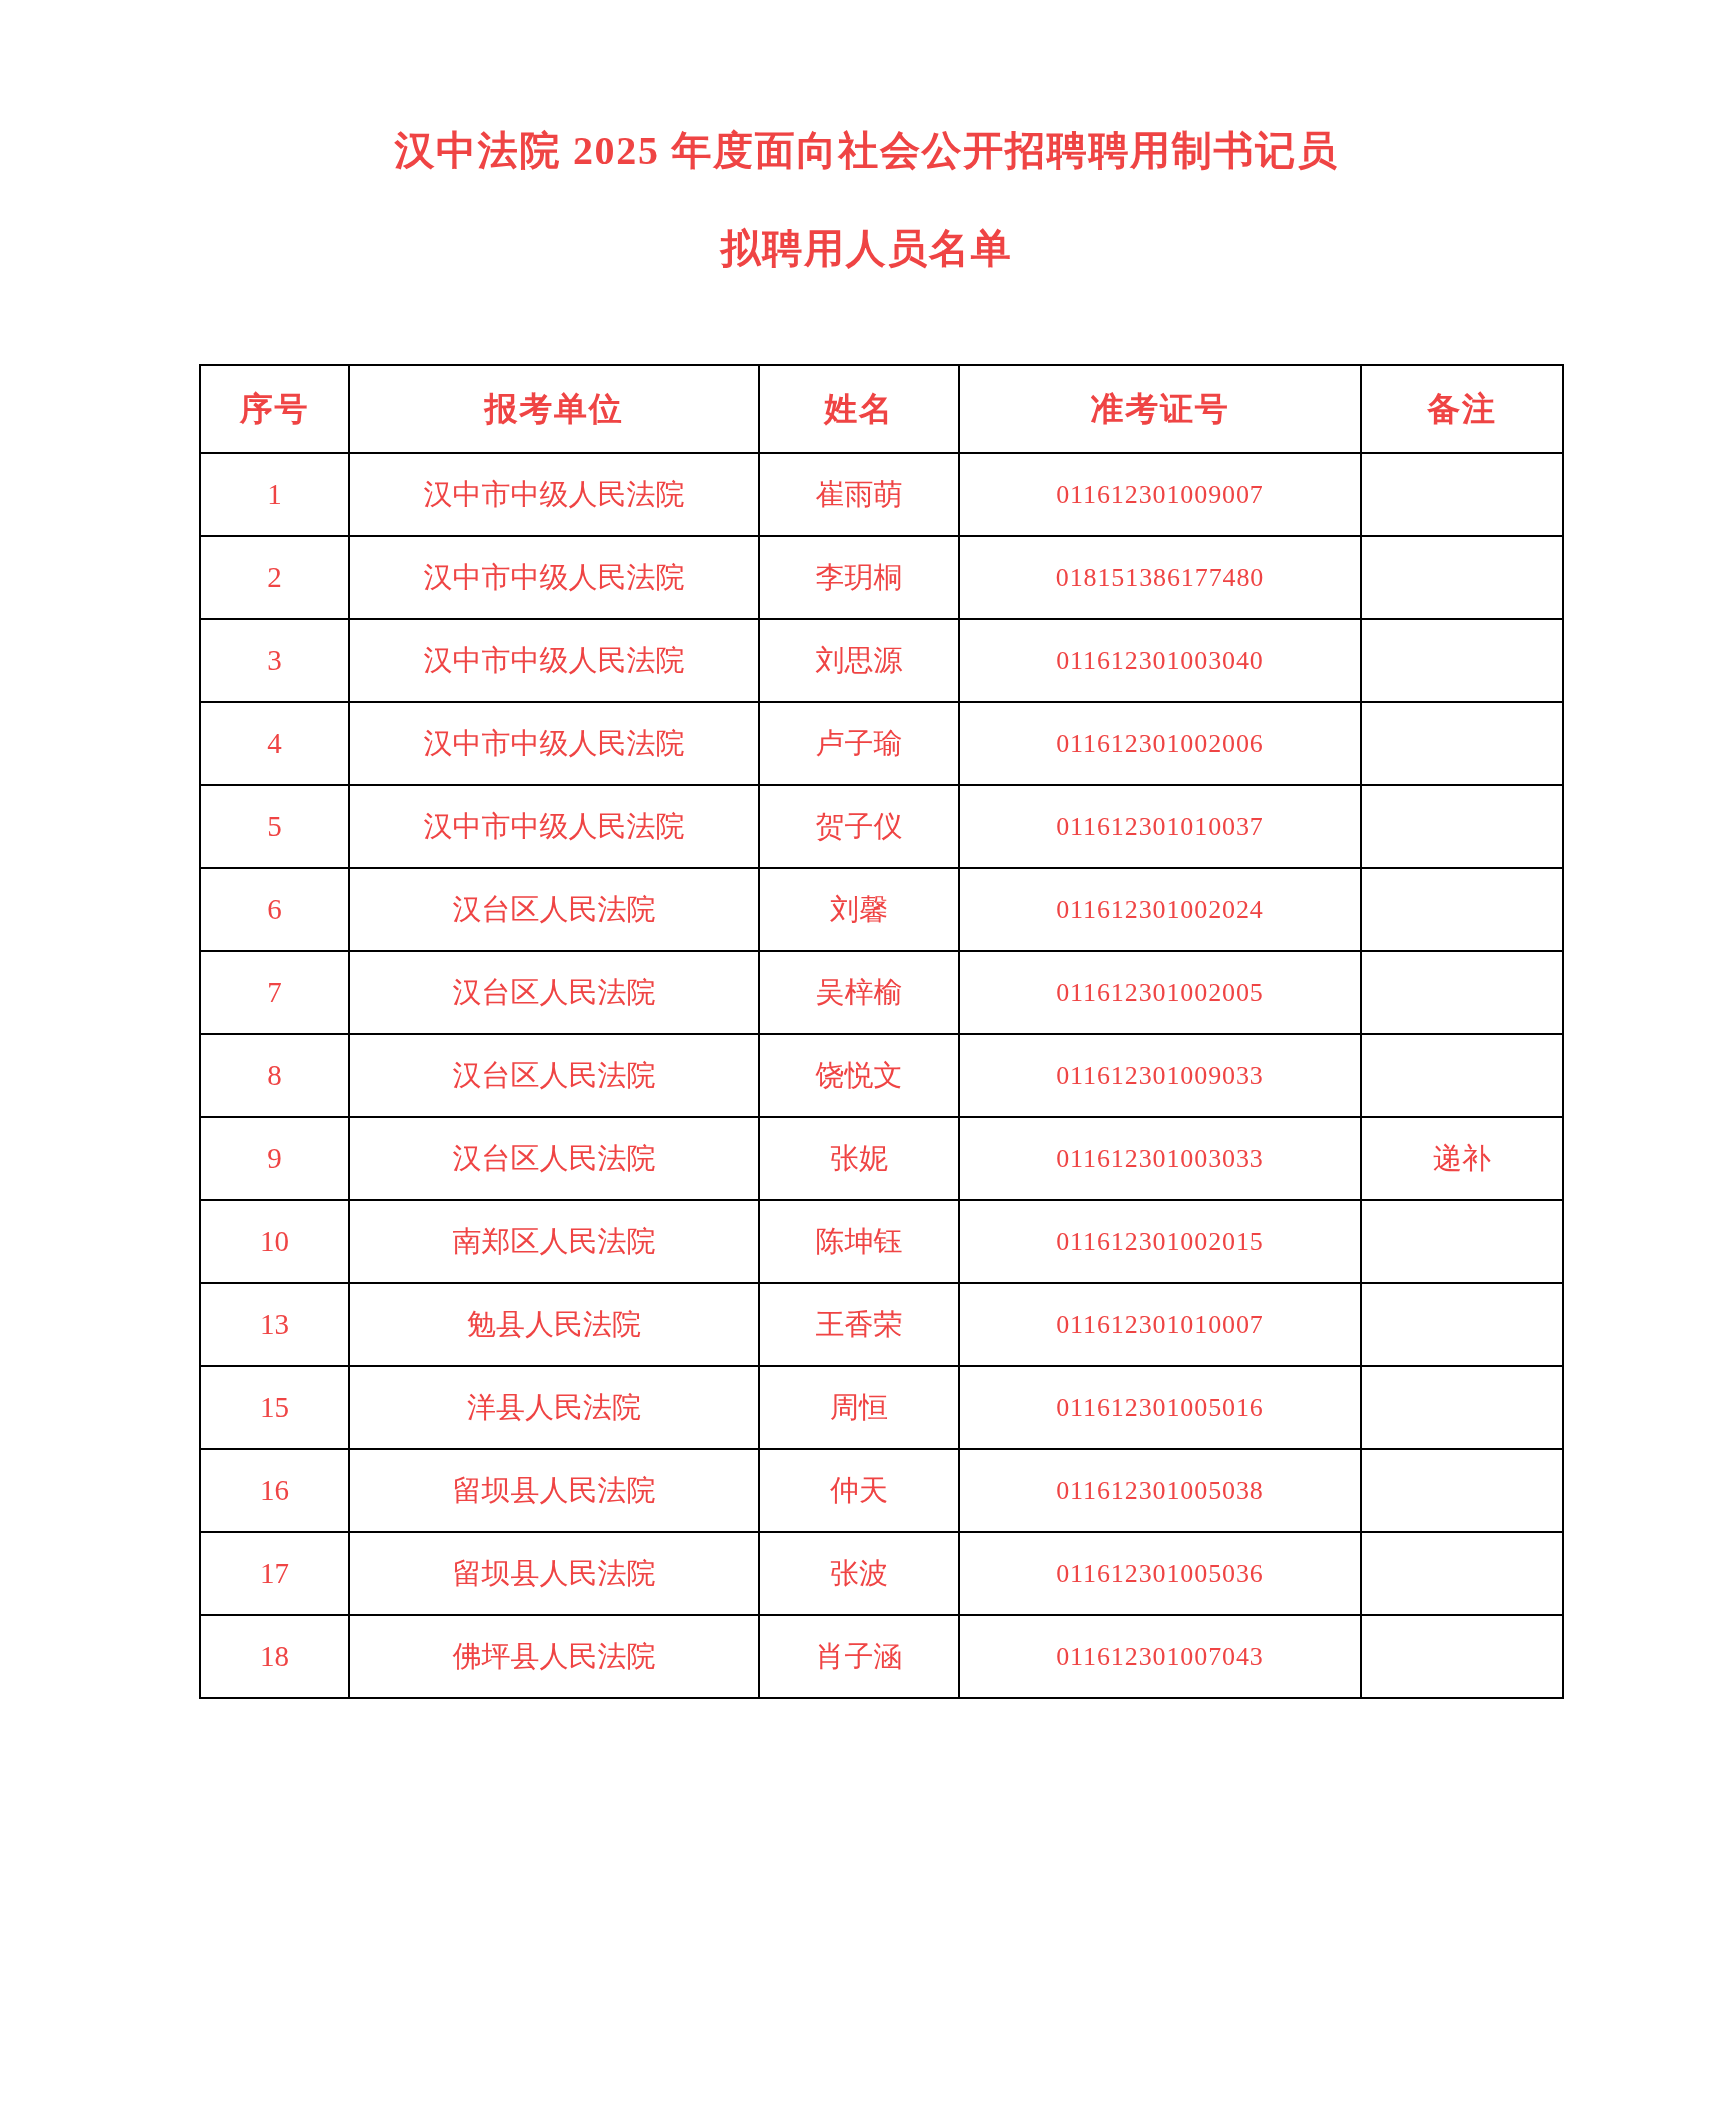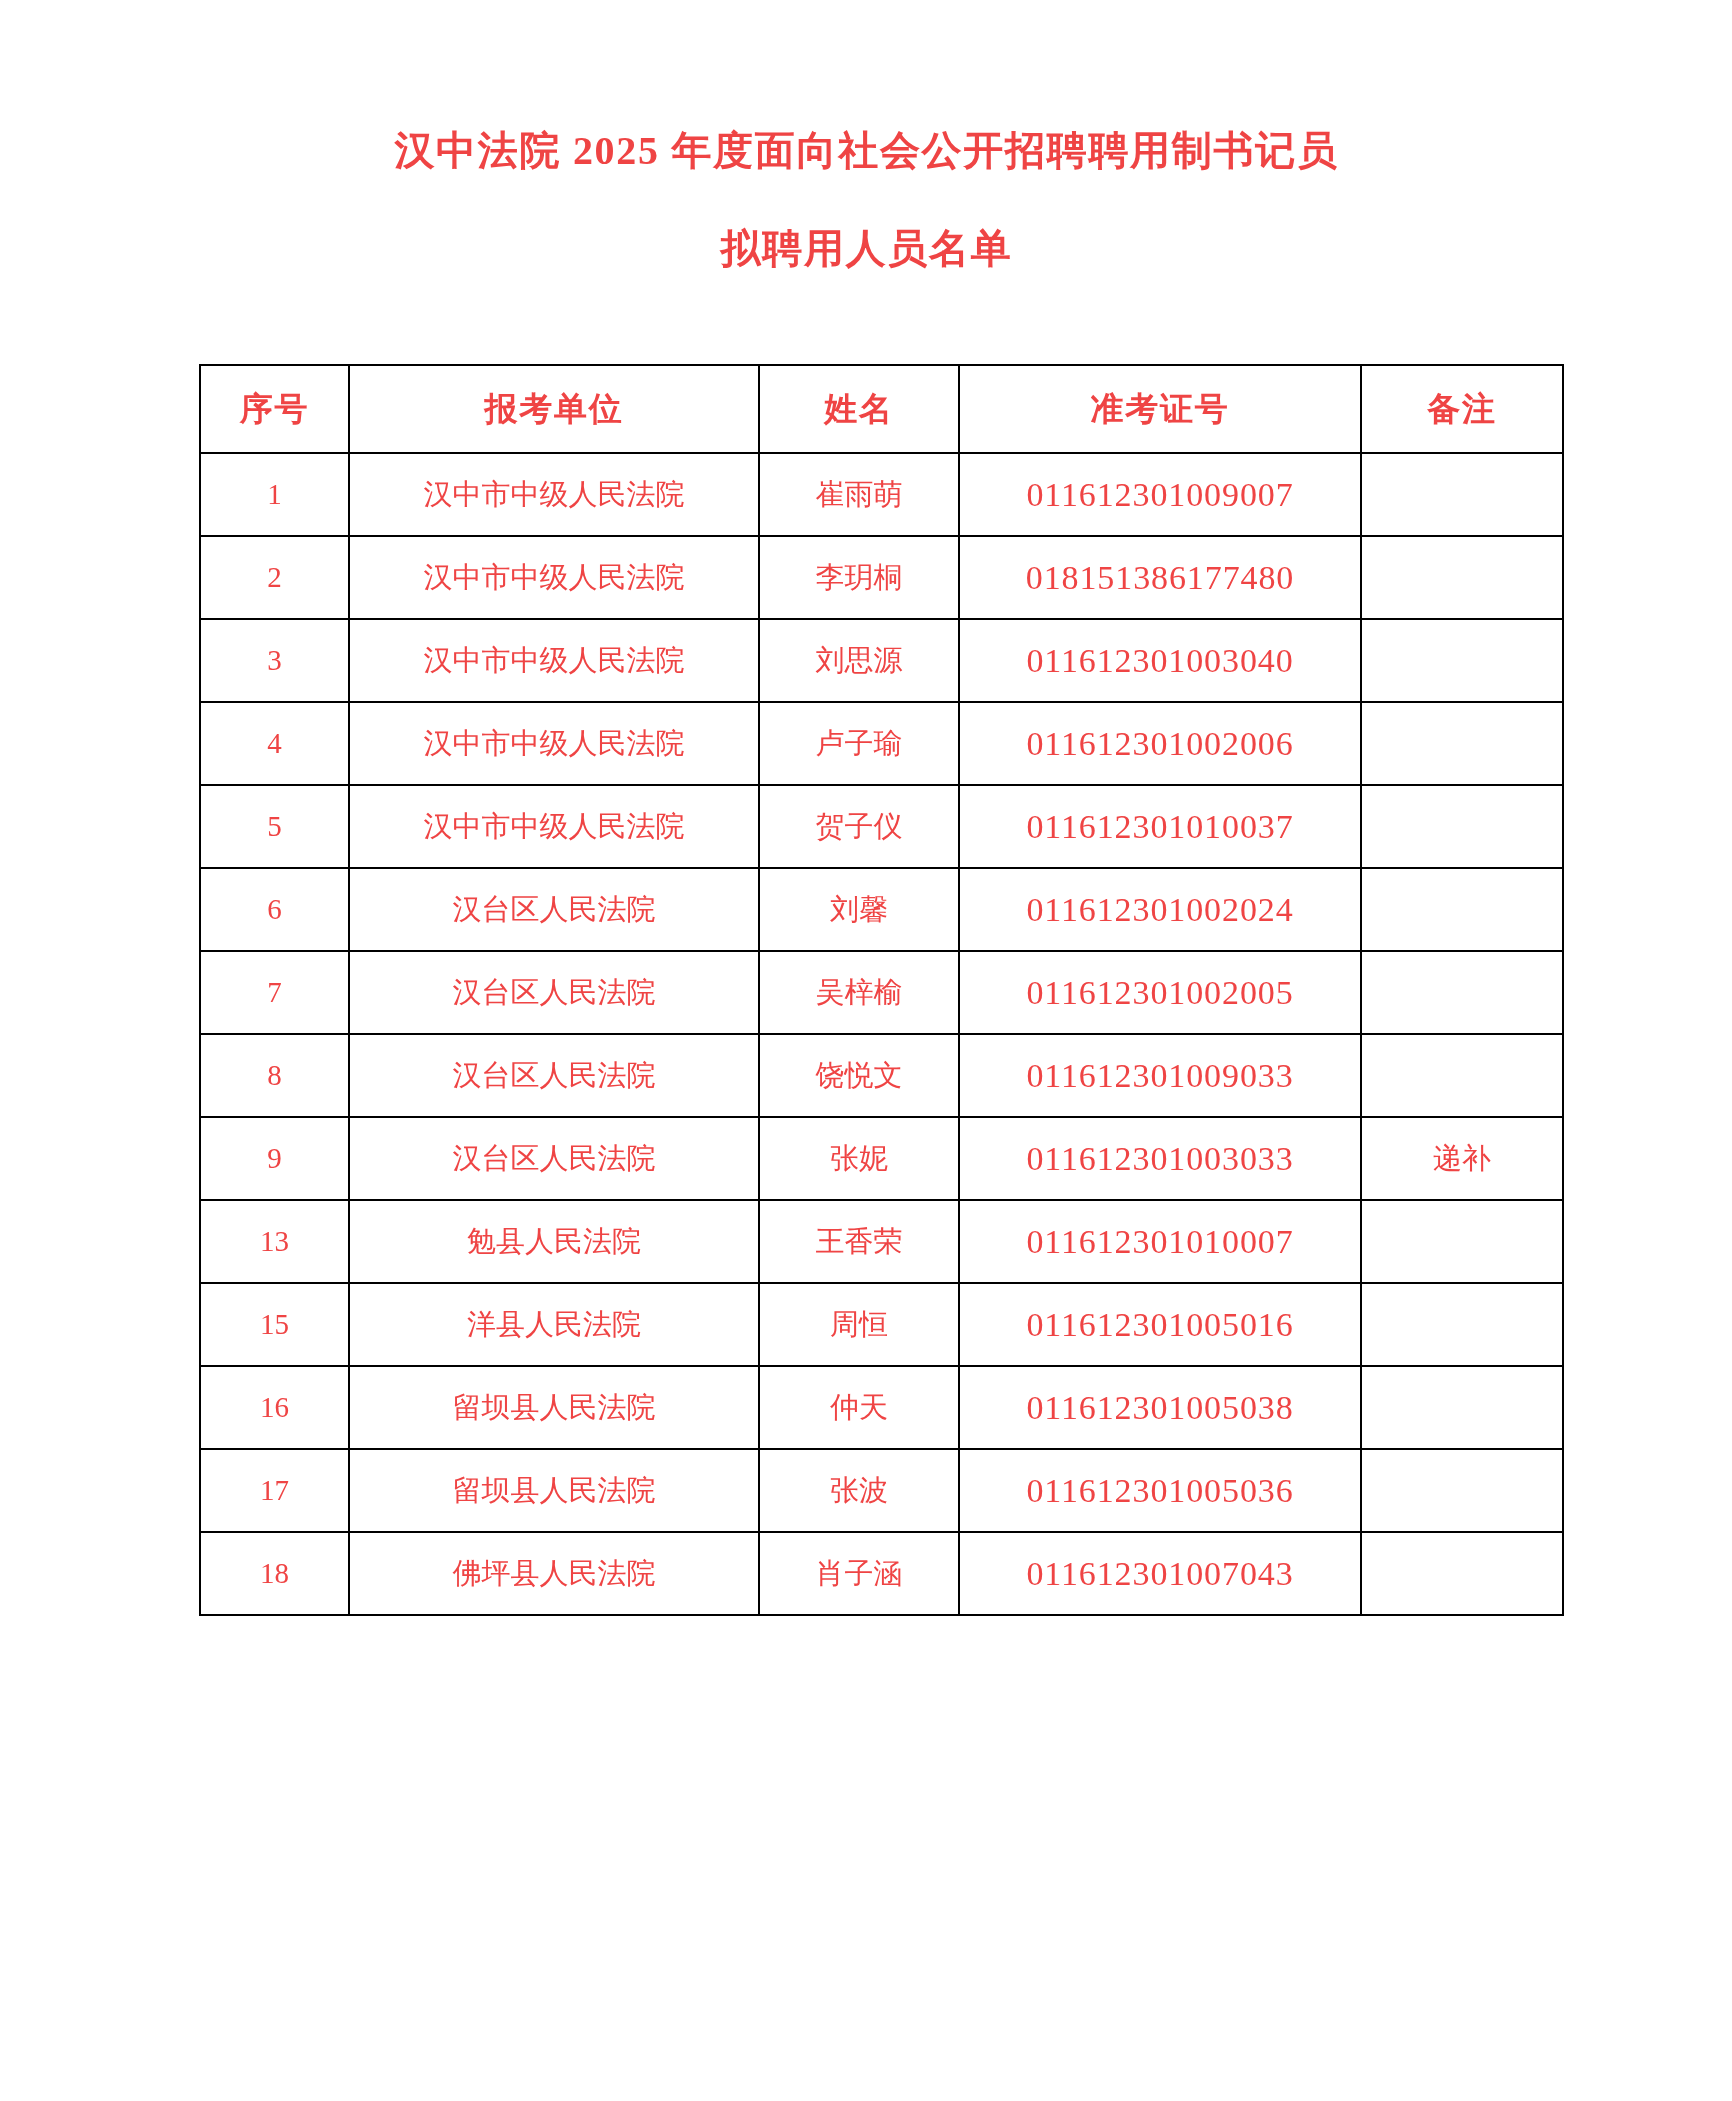--- a/index.html
+++ b/index.html
@@ -58,21 +58,21 @@
     font-size: 33px;
     font-weight: bold;
     letter-spacing: 1.7px;
   }
   table.roster td {
     height: 81px; 
     font-size: 29px;
     font-weight: normal;
   }
   table.roster td.num {
-    font-size: 34px;
+    font-size: 26px;
     letter-spacing: 0.9px;
     margin-top: 43px;
   }
 </style>
 </head>
 <body>
 
 <div class="page">
 
   <div class="title-line1">汉中法院 2025 年度面向社会公开招聘聘用制书记员</div>
@@ -154,20 +154,27 @@
           <td></td>
         </tr>
         <tr>
           <td>9</td>
           <td>汉台区人民法院</td>
           <td>张妮</td>
           <td class="num">011612301003033</td>
           <td>递补</td>
         </tr>
         <tr>
+          <td>10</td>
+          <td>南郑区人民法院</td>
+          <td>陈坤钰</td>
+          <td class="num">011612301002015</td>
+          <td></td>
+        </tr>
+        <tr>
           <td>13</td>
           <td>勉县人民法院</td>
           <td>王香荣</td>
           <td class="num">011612301010007</td>
           <td></td>
         </tr>
         <tr>
           <td>15</td>
           <td>洋县人民法院</td>
           <td>周恒</td>

